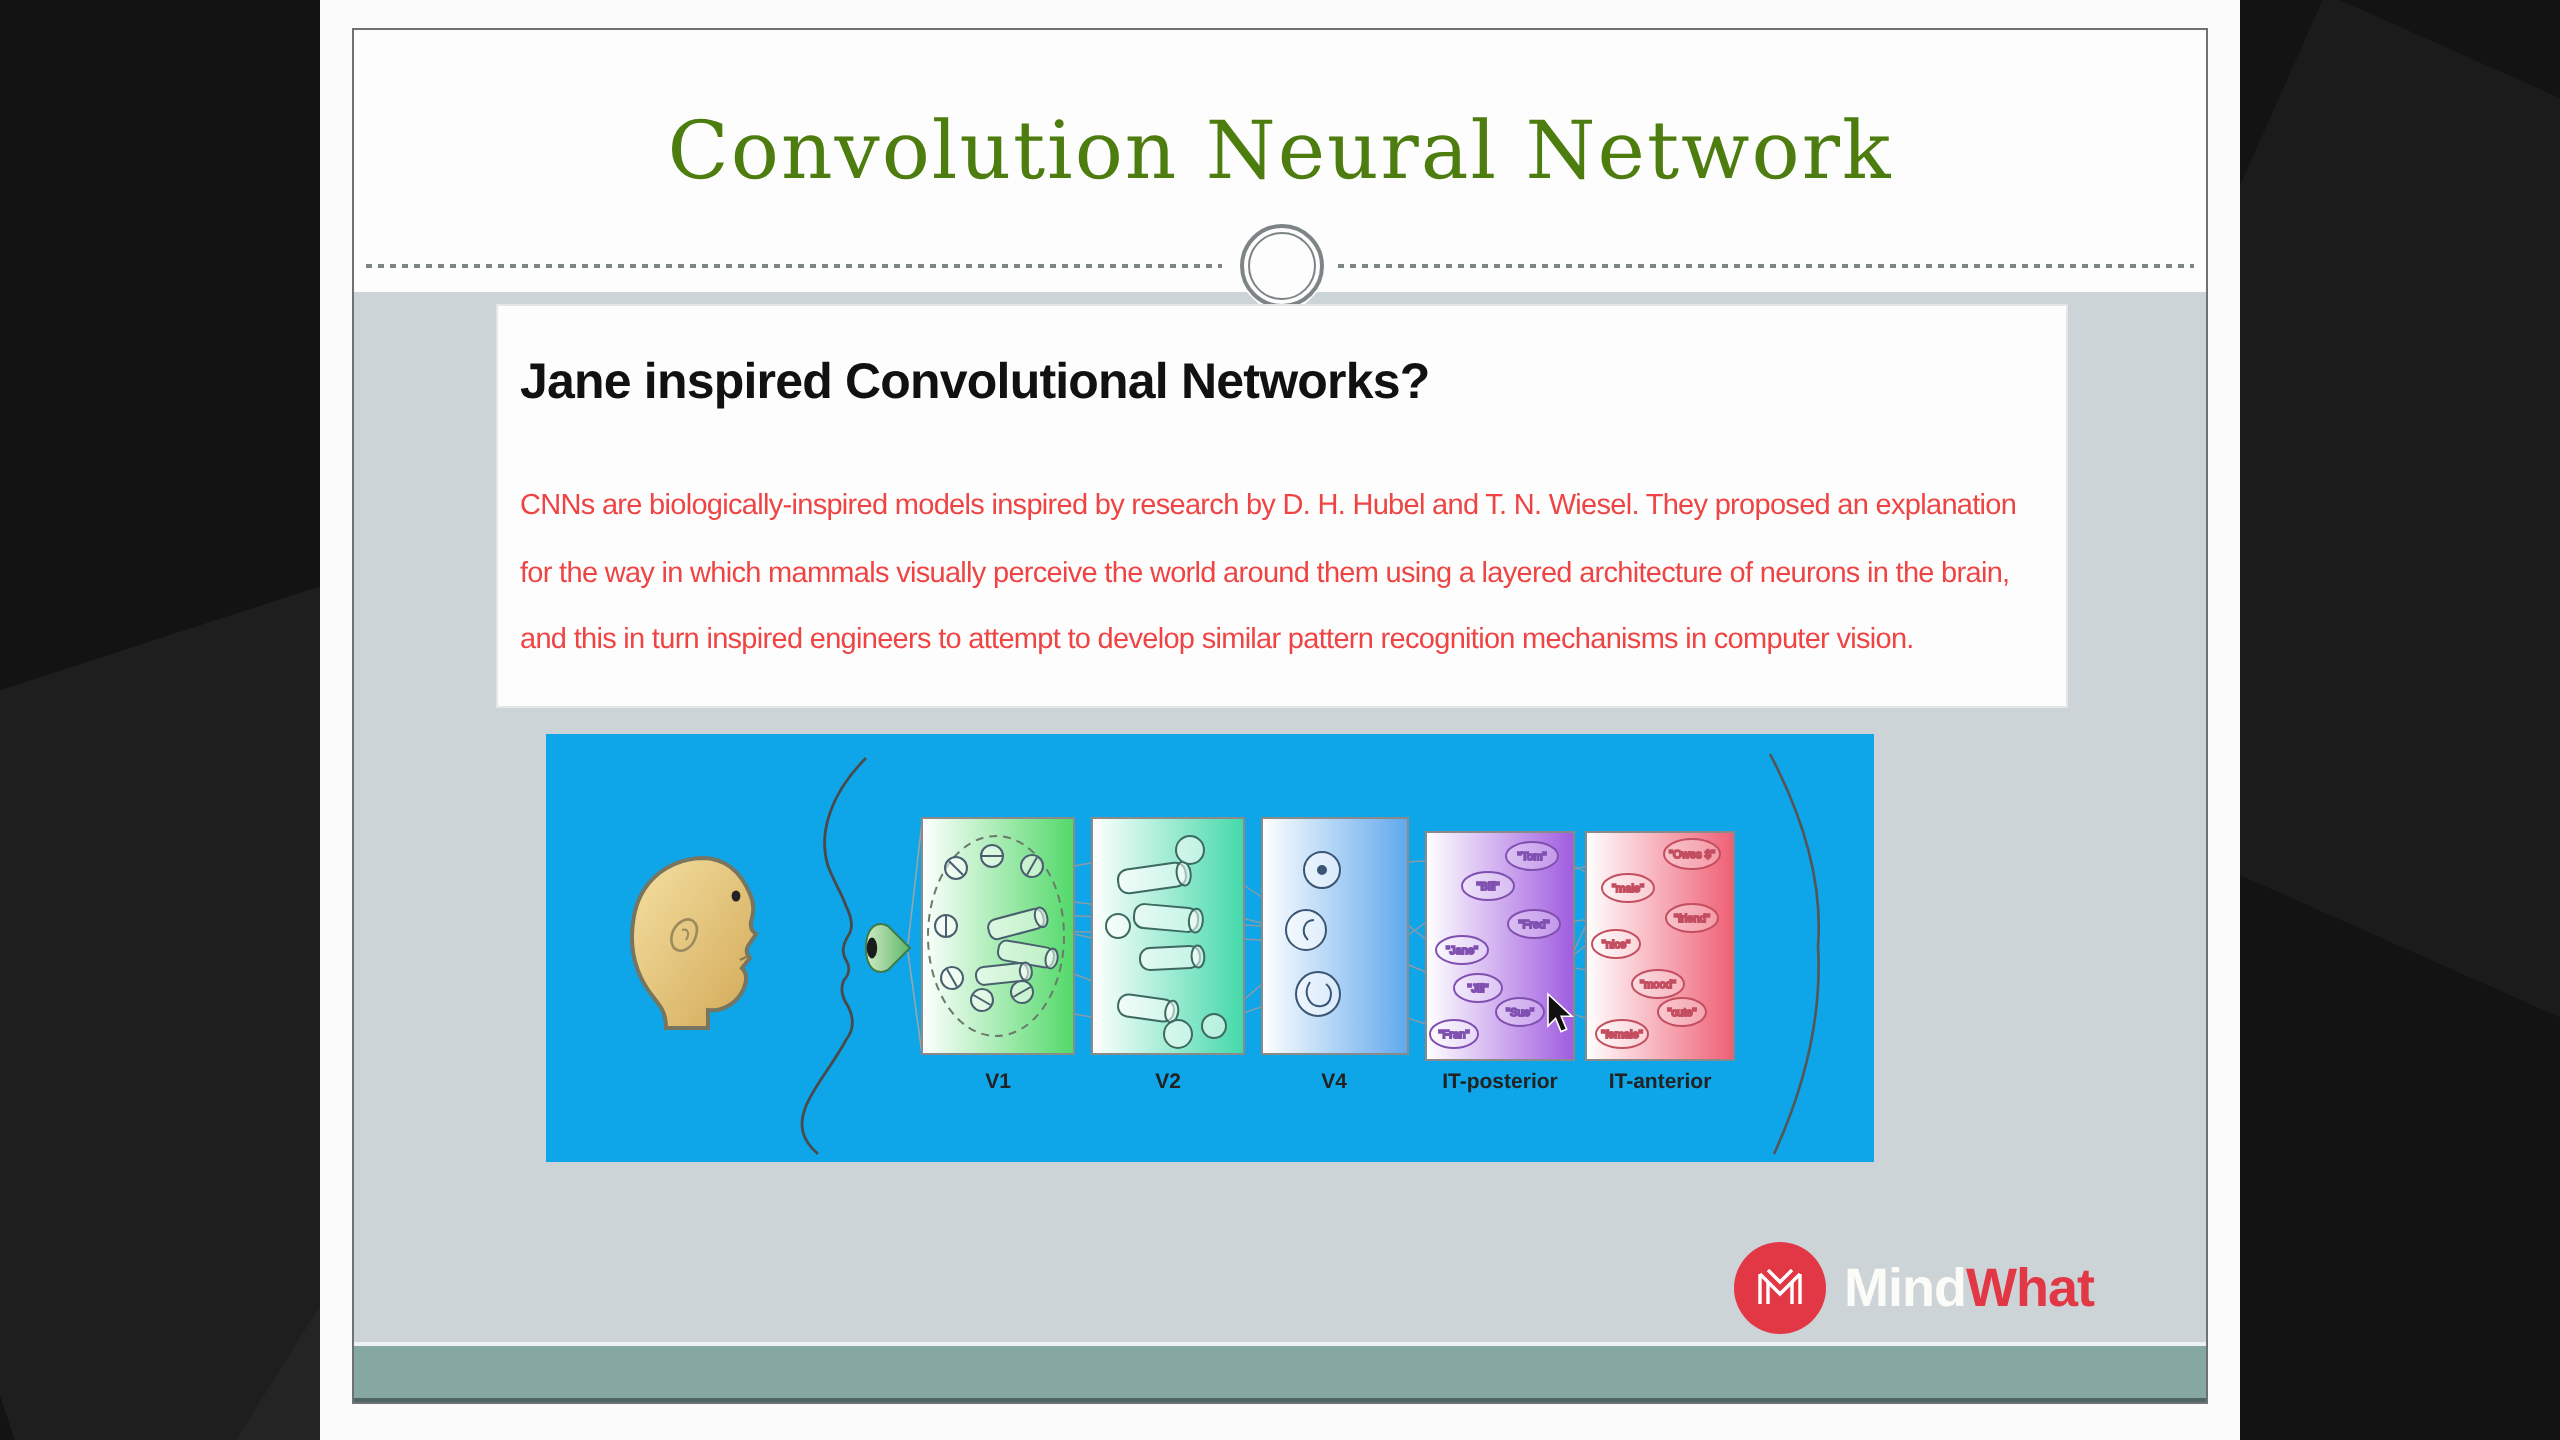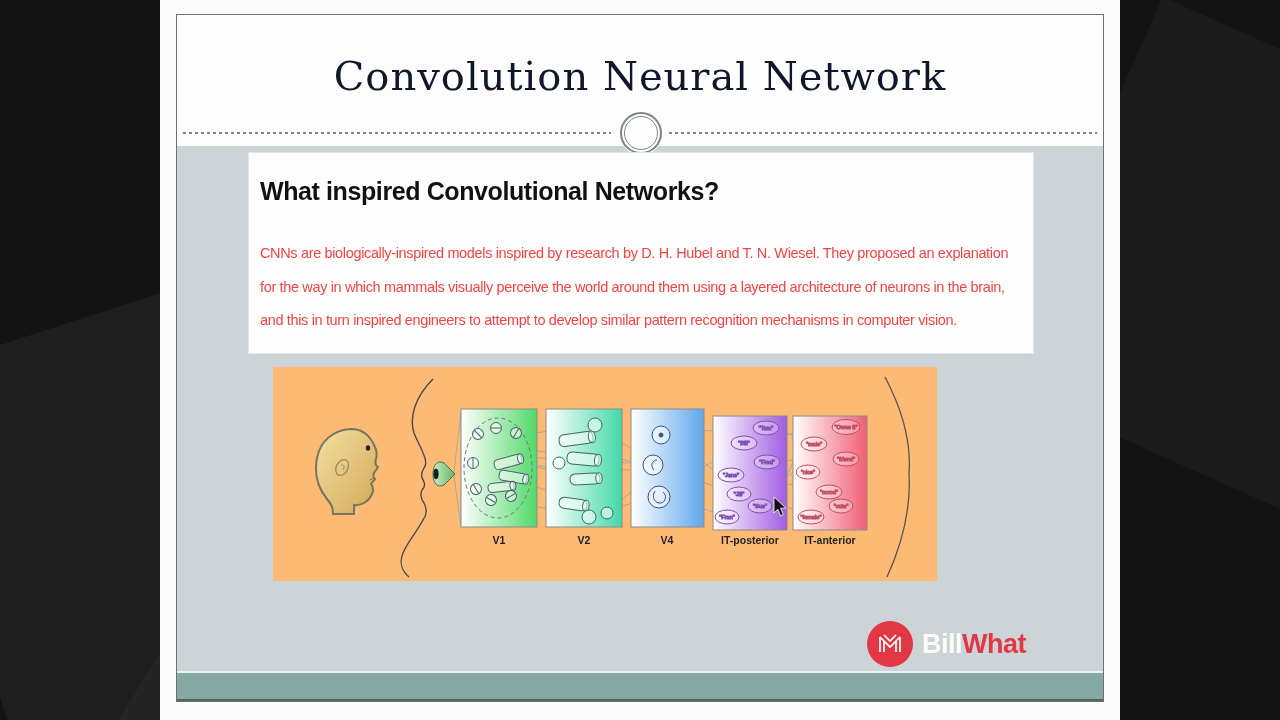--- a/index.html
+++ b/index.html
@@ -16,21 +16,21 @@
   
   .stage { position:absolute; left:160px; top:0; width:960px; height:720px;
            background:#fbfbfb; z-index:1; }
 
   
   .frame { position:absolute; left:16px; top:14px; width:928px; height:688px;
            border:1px solid #6e7274; background:#fdfdfd; }
 
   .slide-title { position:absolute; left:0; top:38px; width:100%; text-align:center;
            font-family:"DejaVu Serif", serif; font-size:40px; font-weight:500;
-           color:#0f172a; letter-spacing:1px; }
+           color:#4d7c0f; letter-spacing:1px; }
 
   .dash-strip { position:absolute; top:117px; height:2px;
            background:repeating-linear-gradient(90deg,#7d8586 0 3px, transparent 3px 6px); }
   .dash-strip.left  { left:6px;  width:428px; }
   .dash-strip.right { left:492px; width:428px; }
 
   .content-bg { position:absolute; left:0; top:131px; width:926px; height:525px;
            background:#ccd4d8; }
 
   .notch { position:absolute; left:448px; top:110px; width:32px; height:32px;
@@ -42,21 +42,21 @@
            border:1.5px solid #7c8485; border-radius:50%; }
 
   .textbox { position:absolute; left:72px; top:138px; width:784px; height:200px;
            background:#fdfdfd; box-shadow:0 0 0 1px #e4e7e8; }
   .tb-heading { position:absolute; left:11px; top:24px; font-size:25px; font-weight:bold;
            color:#111; letter-spacing:-0.4px; }
   .tb-body { position:absolute; left:11px; top:84px; width:766px;
            font-size:14.5px; line-height:33.5px; color:#ef4444; letter-spacing:-0.35px; }
 
   .diagram { position:absolute; left:96px; top:352px; width:664px; height:214px;
-           background:#fdba74; }
+           background:#0ea5e9; }
   .diagram svg { display:block; width:664px; height:214px; }
 
   .footer-bar { position:absolute; left:0; top:656px; width:926px; height:30px;
            background:#86a8a2; border-top:2px solid #edf1f1; border-bottom:2px solid #4e6763; }
 
   .logo { position:absolute; left:690px; top:604px; height:50px;
           display:flex; align-items:center; gap:9px; }
   .logo .wordmark { font-size:27px; font-weight:bold; letter-spacing:-0.5px; white-space:nowrap; }
   .logo .mind  { color:#fbfbf8; }
   .logo .majix { color:#e23744; }
@@ -79,21 +79,21 @@
     <div class="slide-title">Convolution Neural Network</div>
 
     <div class="dash-strip left"></div>
     <div class="dash-strip right"></div>
 
     <div class="content-bg"></div>
     <div class="notch"></div>
     <div class="divider-circle"></div>
 
     <div class="textbox">
-      <div class="tb-heading">What inspired Convolutional Networks?</div>
+      <div class="tb-heading">Jane inspired Convolutional Networks?</div>
       <div class="tb-body">CNNs are biologically-inspired models inspired by research by D. H. Hubel and T. N. Wiesel. They proposed an explanation for the way in which mammals visually perceive the world around them using a layered architecture of neurons in the brain, and this in turn inspired engineers to attempt to develop similar pattern recognition mechanisms in computer vision.</div>
     </div>
 
     <div class="diagram">
       <svg viewBox="0 0 664 214" xmlns="http://www.w3.org/2000/svg">
         <defs>
           <linearGradient id="gHead" x1="0" y1="0" x2="1" y2="1">
             <stop offset="0" stop-color="#f4e0a2"></stop>
               <stop offset="1" stop-color="#d2a856"></stop>
           </linearGradient>
@@ -330,19 +330,19 @@
 
     <div class="logo">
       <svg width="46" height="46" viewBox="0 0 46 46">
         <circle cx="23" cy="23" r="23" fill="#e23744"></circle>
         <g stroke="#ffffff" stroke-width="1.7" fill="none">
           <path d="M13,31 V16 M17,31 V20 M29,31 V20 M33,31 V16"></path>
           <path d="M13,16 L23,26 L33,16"></path>
           <path d="M17,14 L23,20 L29,14"></path>
         </g>
       </svg>
-      <span class="wordmark"><span class="mind">Bill</span><span class="majix">What</span></span>
+      <span class="wordmark"><span class="mind">Mind</span><span class="majix">What</span></span>
     </div>
 
     <div class="footer-bar"></div>
 
   </div>
 </div>
 
 </body></html>

